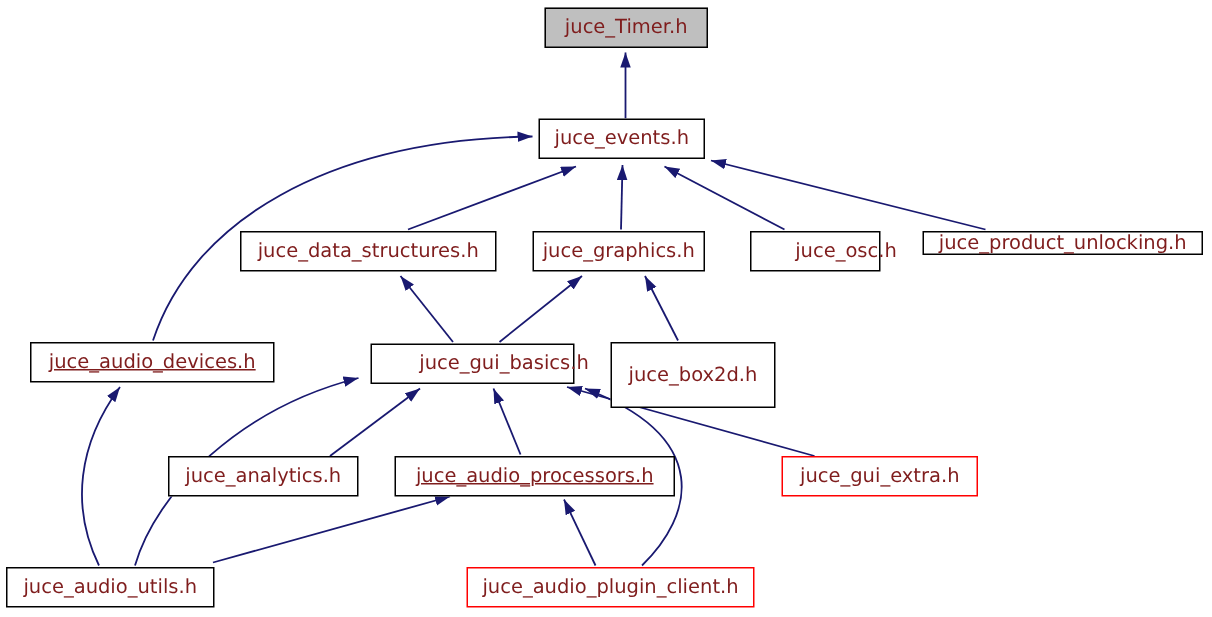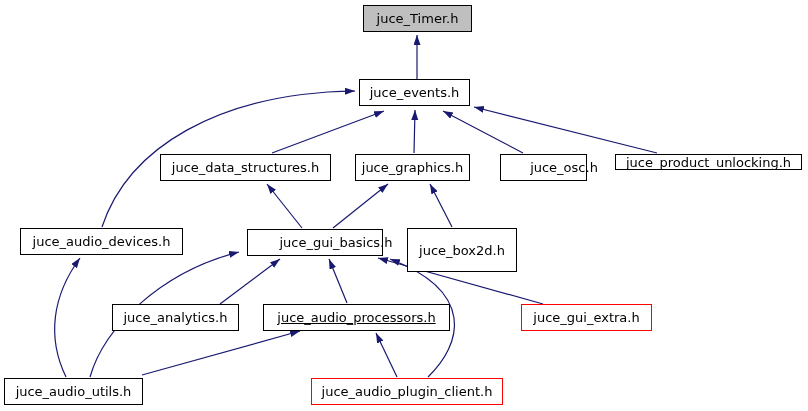--- a/index.html
+++ b/index.html
@@ -19,21 +19,21 @@
   .edges-layer path.edge {
     fill: none;
     stroke: #191970;
     stroke-width: 1.2;
   }
   .node {
     position: absolute;
     box-sizing: border-box;
     border: 1.4px solid #000000;
     background: #ffffff;
-    color: #000000;
+    color: #7f1d1d;
     font-size: 13px;
     line-height: 1;
     display: flex;
     align-items: center;
     justify-content: center;
     white-space: nowrap;
     cursor: pointer;
   }
   .node--root { background: #bfbfbf; }
   .node--highlight { border-color: #ff0000; }
@@ -73,21 +73,21 @@
   <div class="node" style="left:359px; top:79px;  width:111px; height:27px;">juce_events.h</div>
 
   <div class="node" style="left:160px; top:154px; width:171px; height:27px;text-align:right;">juce_data_structures.h</div>
 
   <div class="node" style="left:355px; top:154px; width:115px; height:27px;">juce_graphics.h</div>
 
   <div class="node" style="left:500px; top:154px; width:87px;  height:27px;padding-left:41px;">juce_osc.h</div>
 
   <div class="node" style="left:615px; top:154px; width:187px; height:16px;">juce_product_unlocking.h</div>
 
-  <div class="node" style="left:20px;  top:228px; width:163px; height:27px;">juce_audio_devices.h</div>
+  <div class="node" style="left:20px;  top:228px; width:163px; height:27px;text-decoration:underline;">juce_audio_devices.h</div>
 
   <div class="node" style="left:247px; top:229px; width:136px; height:27px;padding-left:42px;">juce_gui_basics.h</div>
 
   <div class="node" style="left:407px; top:228px; width:110px; height:44px;">juce_box2d.h</div>
 
   <div class="node" style="left:112px; top:304px; width:127px; height:27px;">juce_analytics.h</div>
 
   <div class="node" style="left:263px; top:304px; width:187px; height:27px;text-decoration:underline;">juce_audio_processors.h</div>
 
   <div class="node node--highlight" style="left:521px; top:304px; width:131px; height:27px;text-align:right;">juce_gui_extra.h</div>

